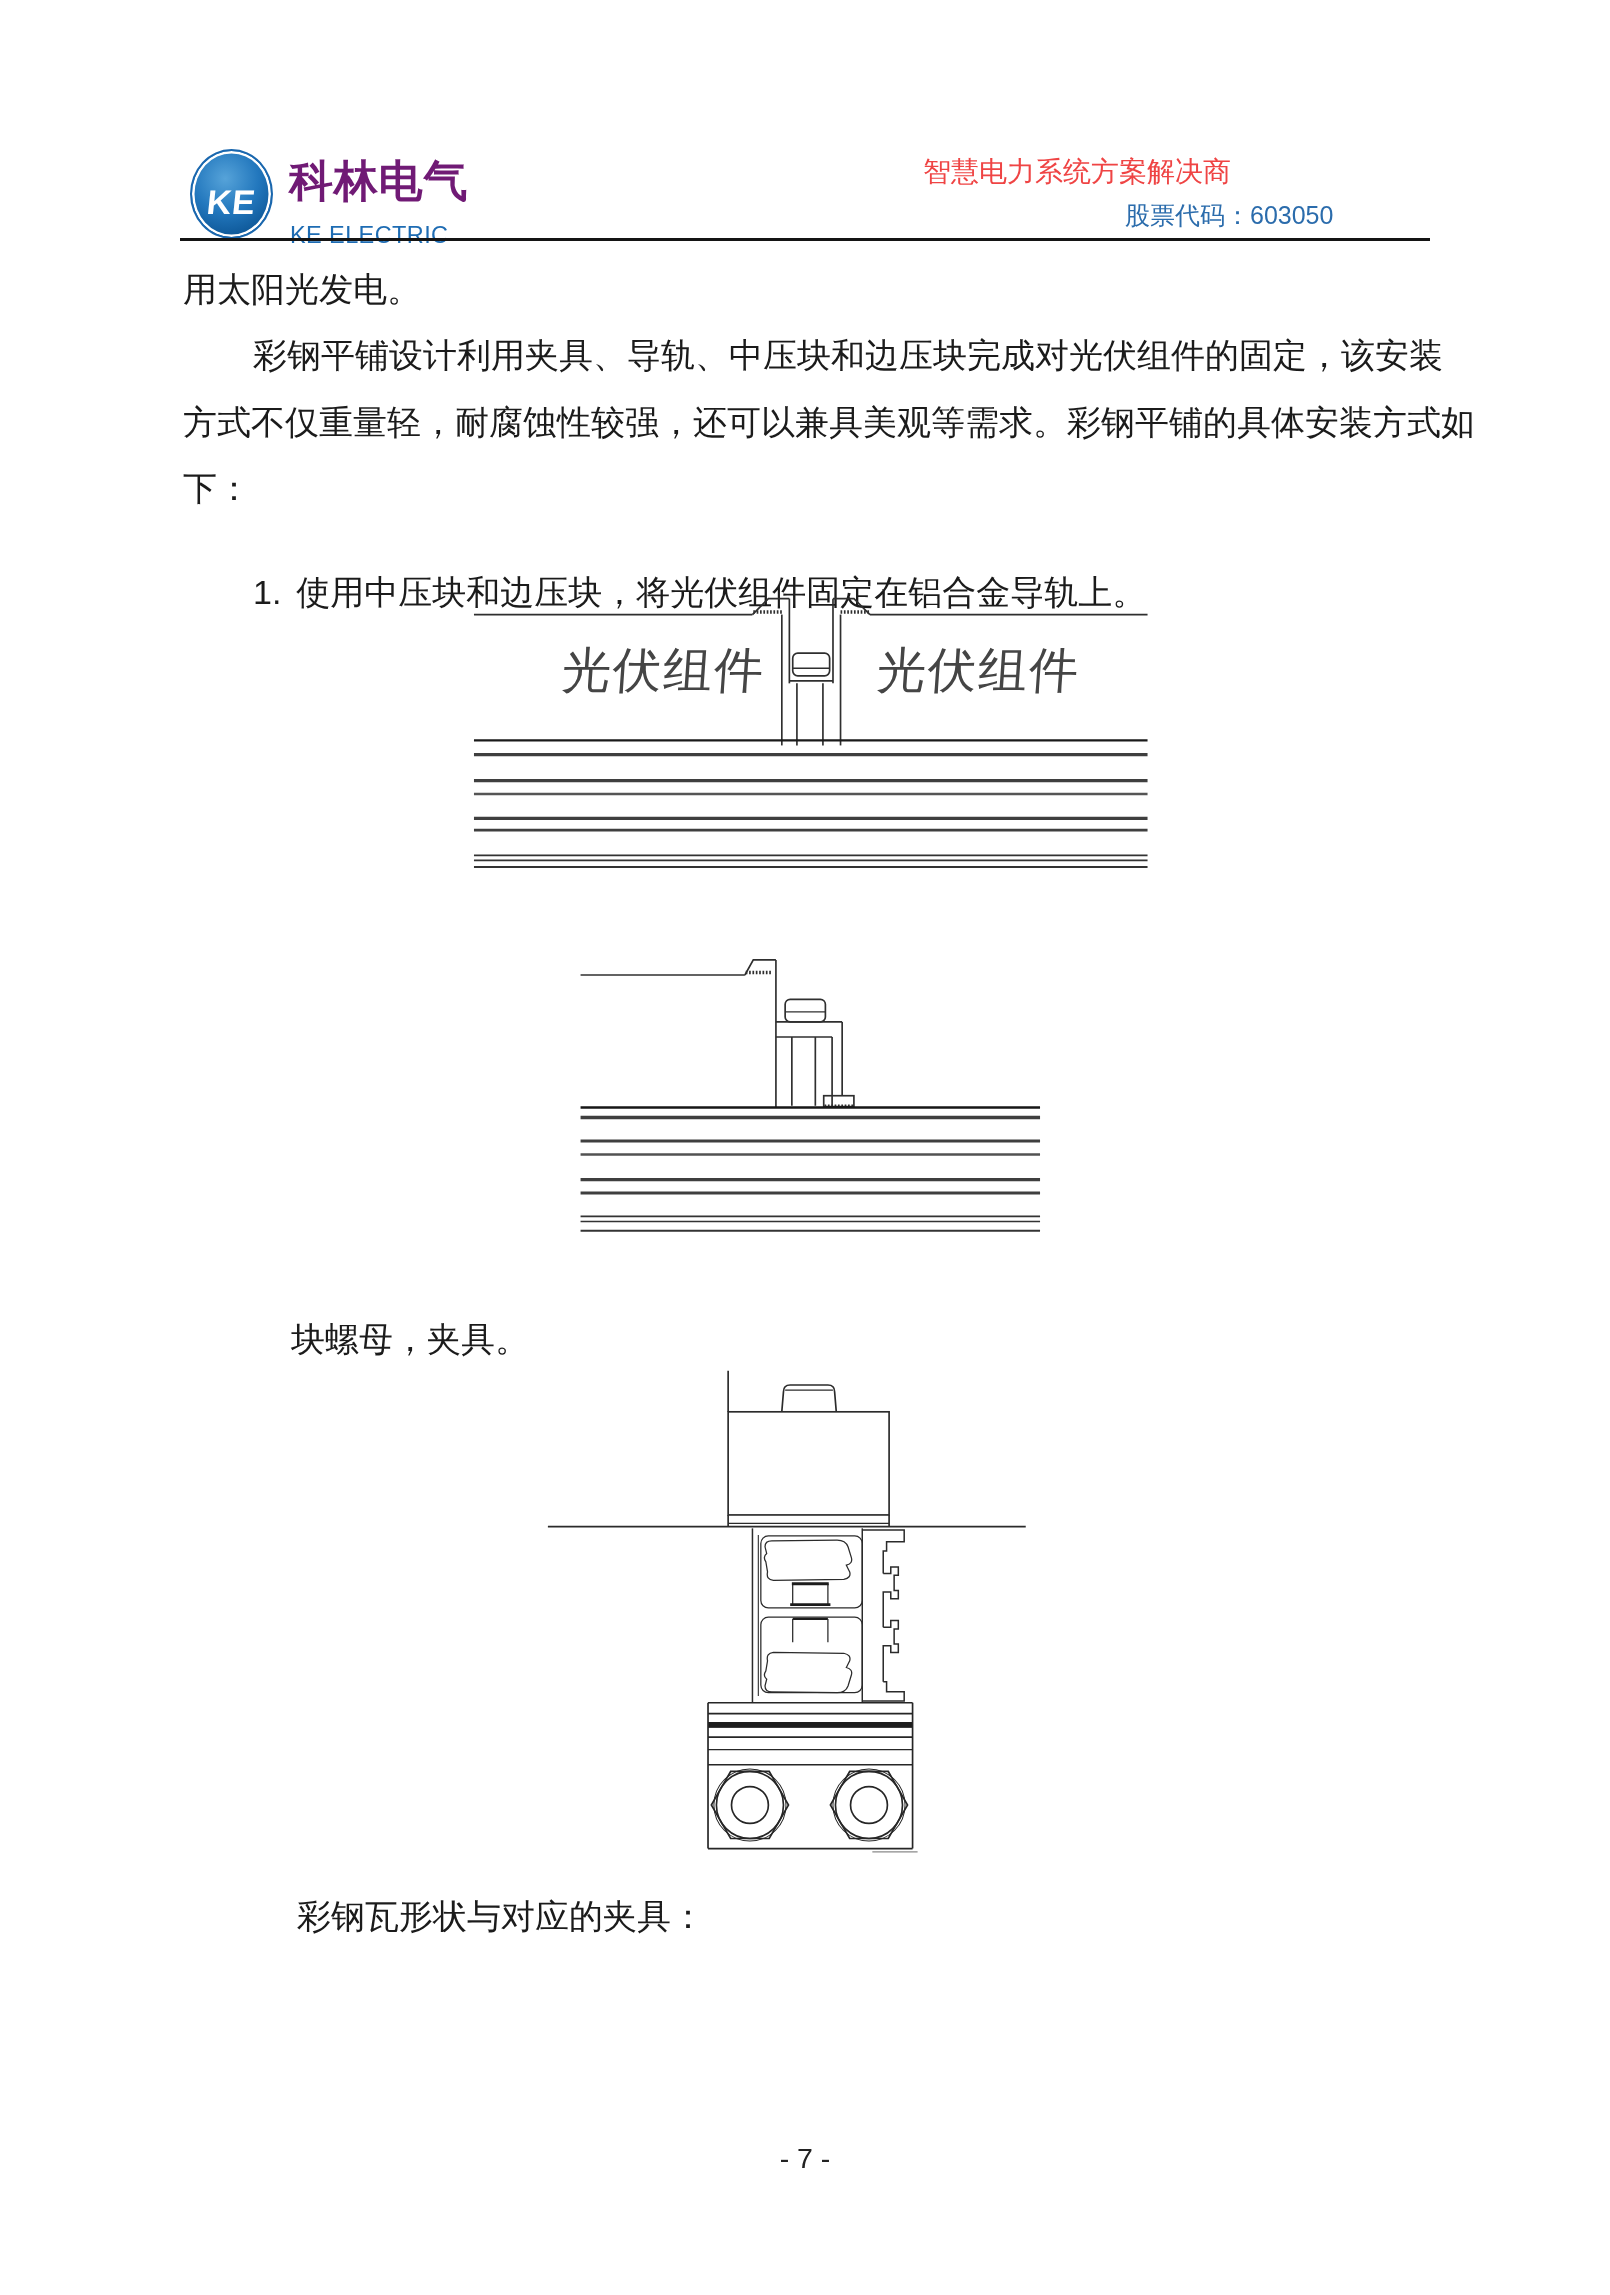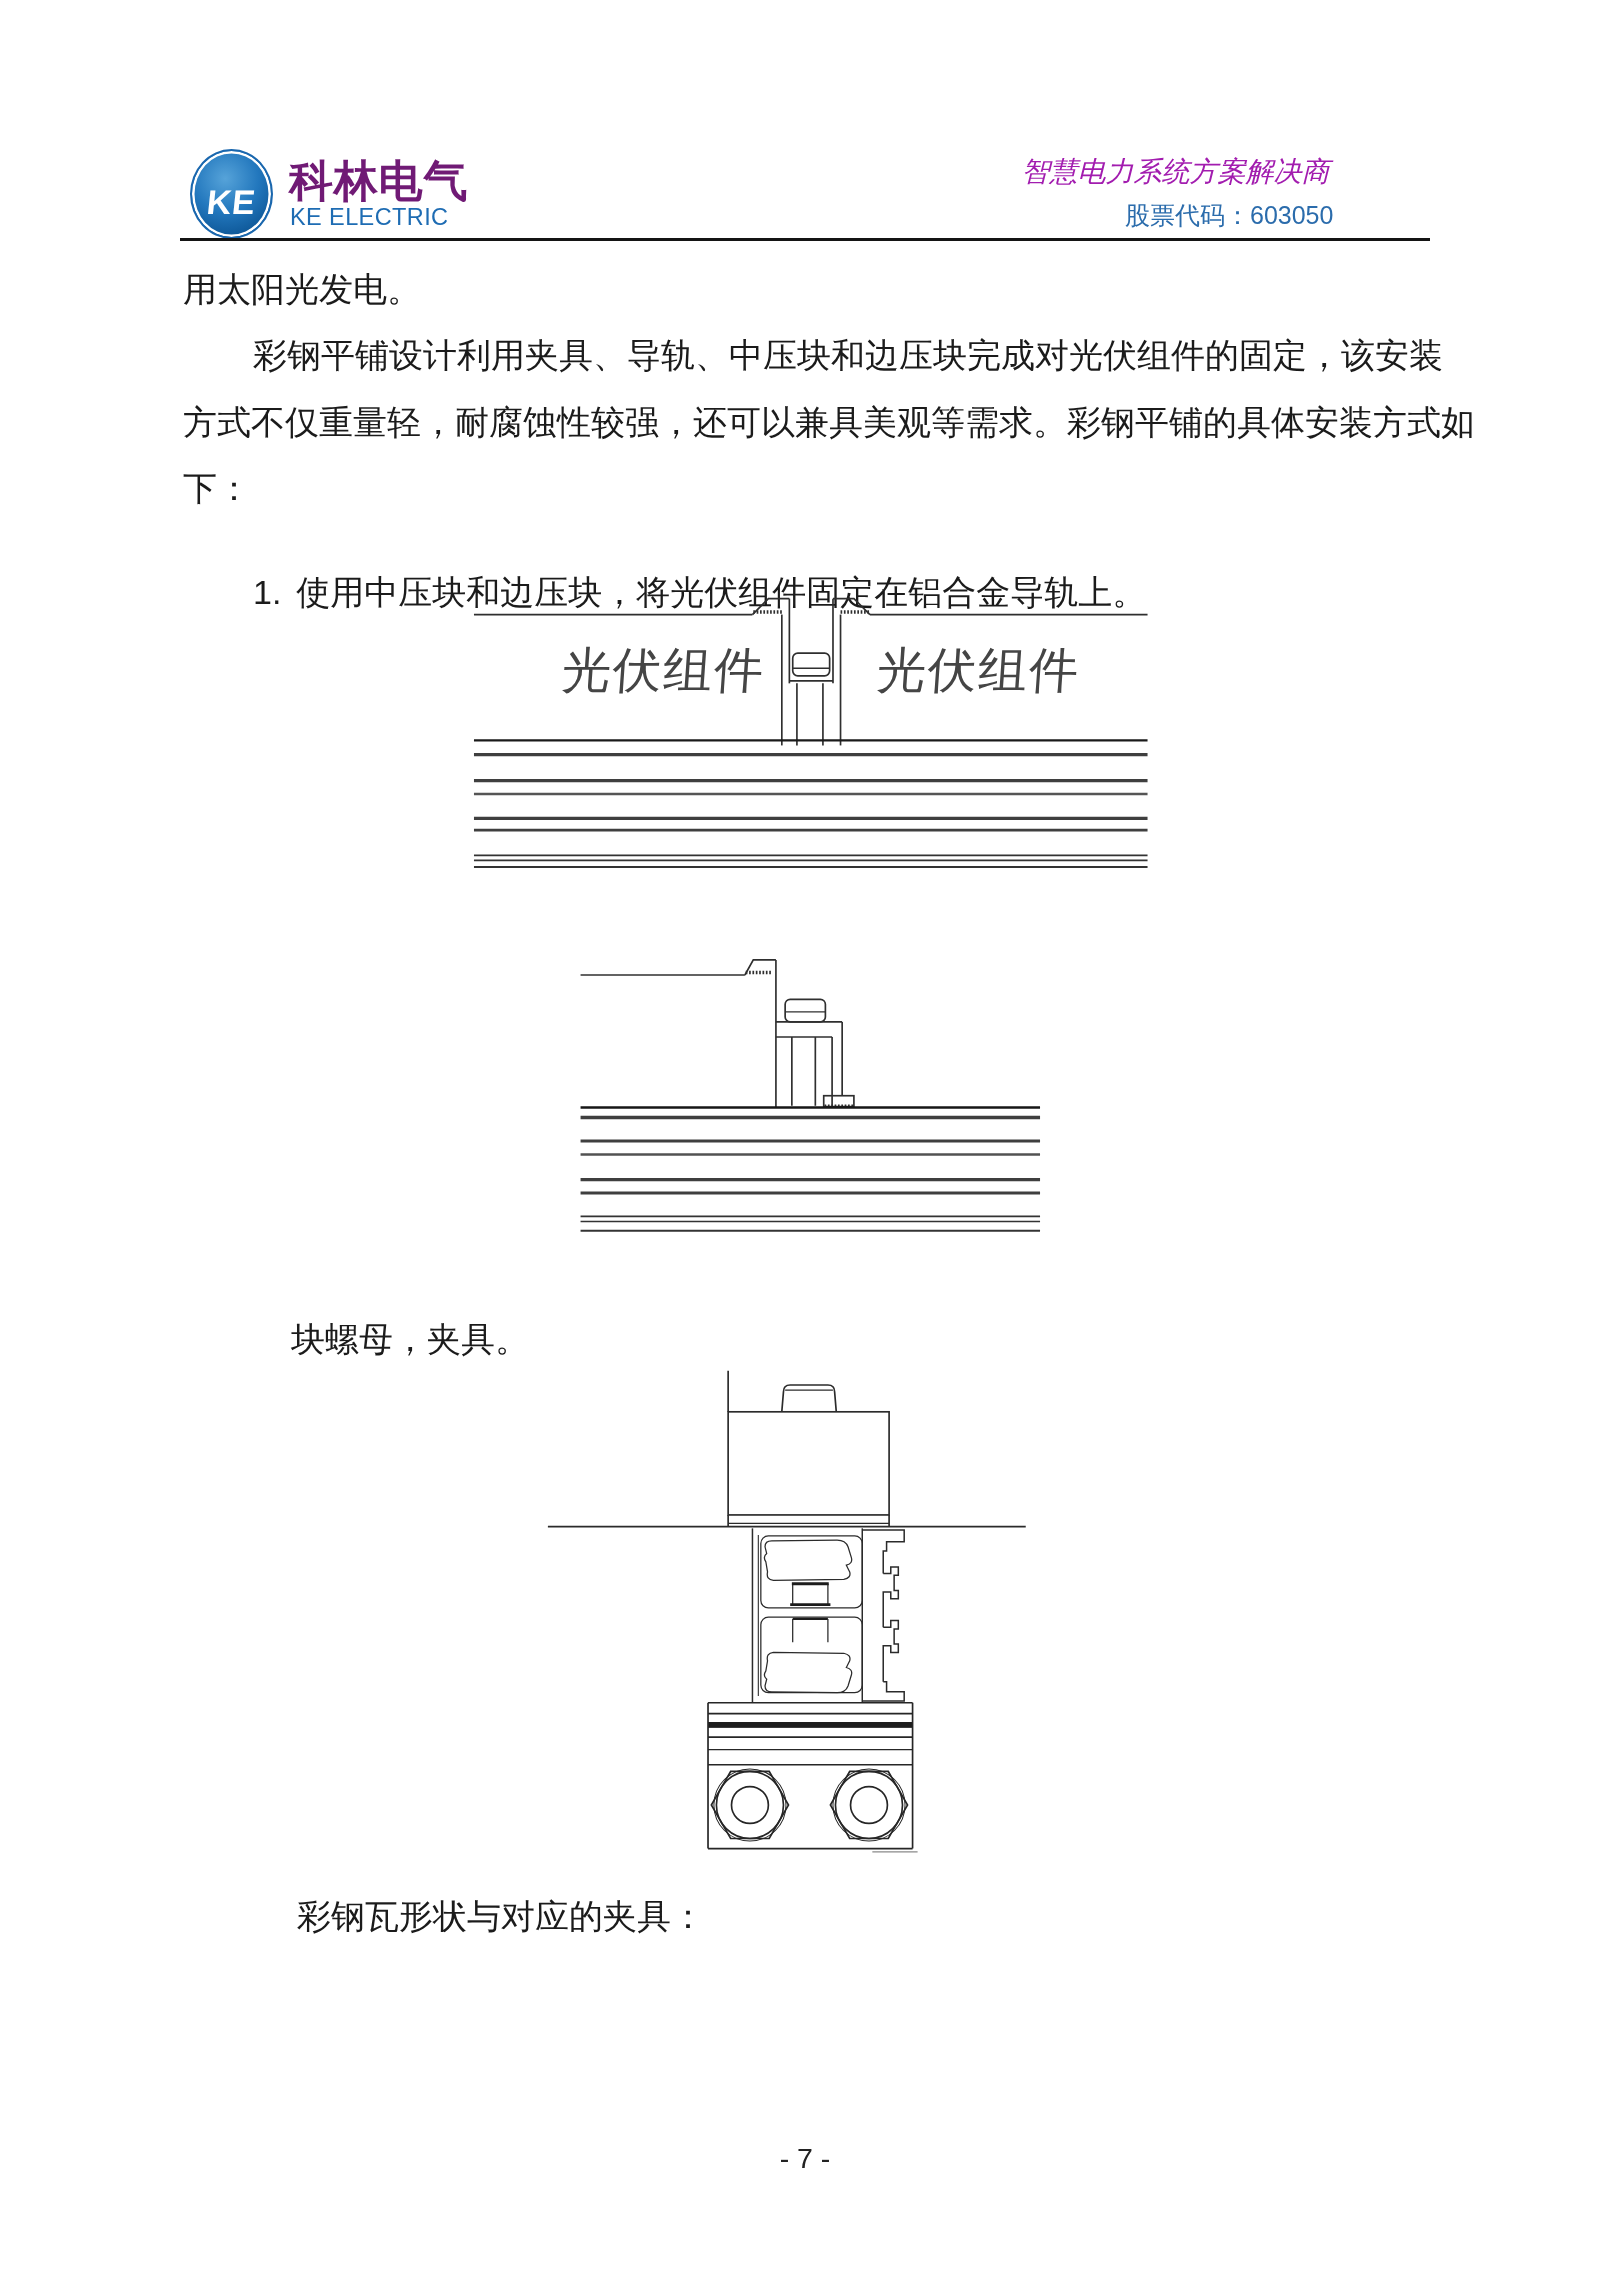--- a/index.html
+++ b/index.html
@@ -14,22 +14,22 @@
     border:2.5px solid #1a67ae;border-radius:50%;
     background:radial-gradient(circle at 42% 32%, #56a3d9 0%, #2277bd 45%, #0d5696 80%, #0a4a85 100%);
     box-shadow:inset 0 0 0 2.5px #ffffff;
     display:flex;align-items:center;justify-content:center;
   }
   .logo-mark span{
     color:#ffffff;font-weight:bold;font-size:34px;line-height:1;
     transform:skewX(-6deg);margin-top:15px;letter-spacing:0.8px;
   }
   .logo-cn{position:absolute;left:289px;top:159px;font-size:44px;font-weight:bold;color:#701a75;letter-spacing:0.8px;line-height:1;}
-  .logo-en{position:absolute;left:290px;top:206px;font-size:23.5px;color:#1e6cb3;letter-spacing:0.4px;line-height:1;font-weight:500;}
-  .tagline{position:absolute;left:923px;top:158px;width:505px;text-align:center;font-size:28px;color:#a21caf;line-height:1;font-style:italic;}
+  .logo-en{position:absolute;left:290px;top:224px;font-size:23.5px;color:#1e6cb3;letter-spacing:0.4px;line-height:1;font-weight:500;}
+  .tagline{position:absolute;left:923px;top:158px;width:505px;text-align:left;font-size:28px;color:#ef4444;line-height:1;}
   .stock{position:absolute;left:1125px;top:203px;font-size:25px;color:#2b6cac;line-height:1;}
   .header-rule{position:absolute;left:180px;top:238px;width:1250px;height:3.4px;background:#141414;}
   
   .bodyline{position:absolute;font-size:34px;line-height:40px;white-space:nowrap;color:#1b1b1b;}
   .num{display:inline-block;margin-right:15px;}
   
   svg{position:absolute;overflow:visible;}
   .pv-label{
     position:absolute;font-size:49px;line-height:1.1;color:#454545;
     letter-spacing:1.7px;transform:skewX(-4deg);font-weight:300;white-space:nowrap;

